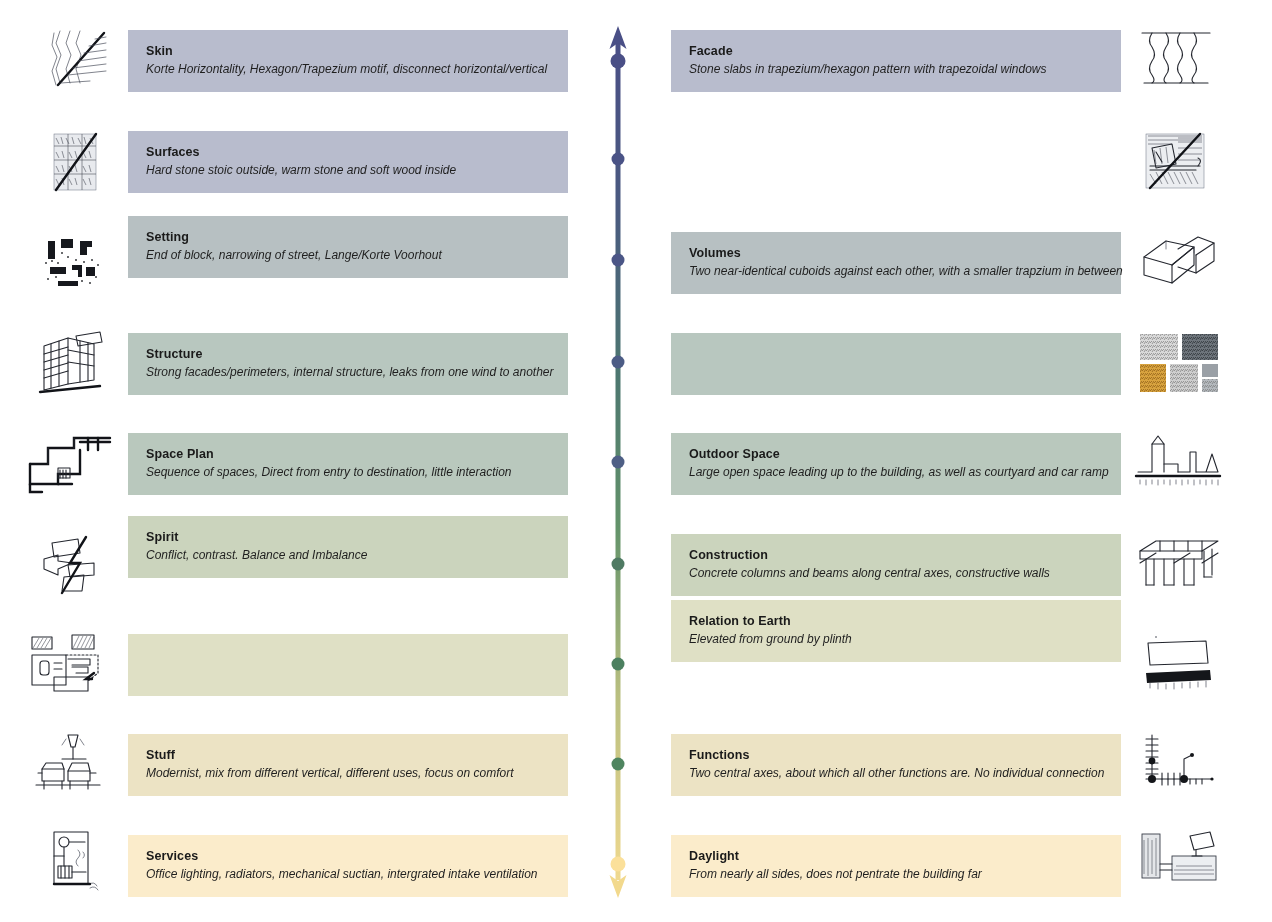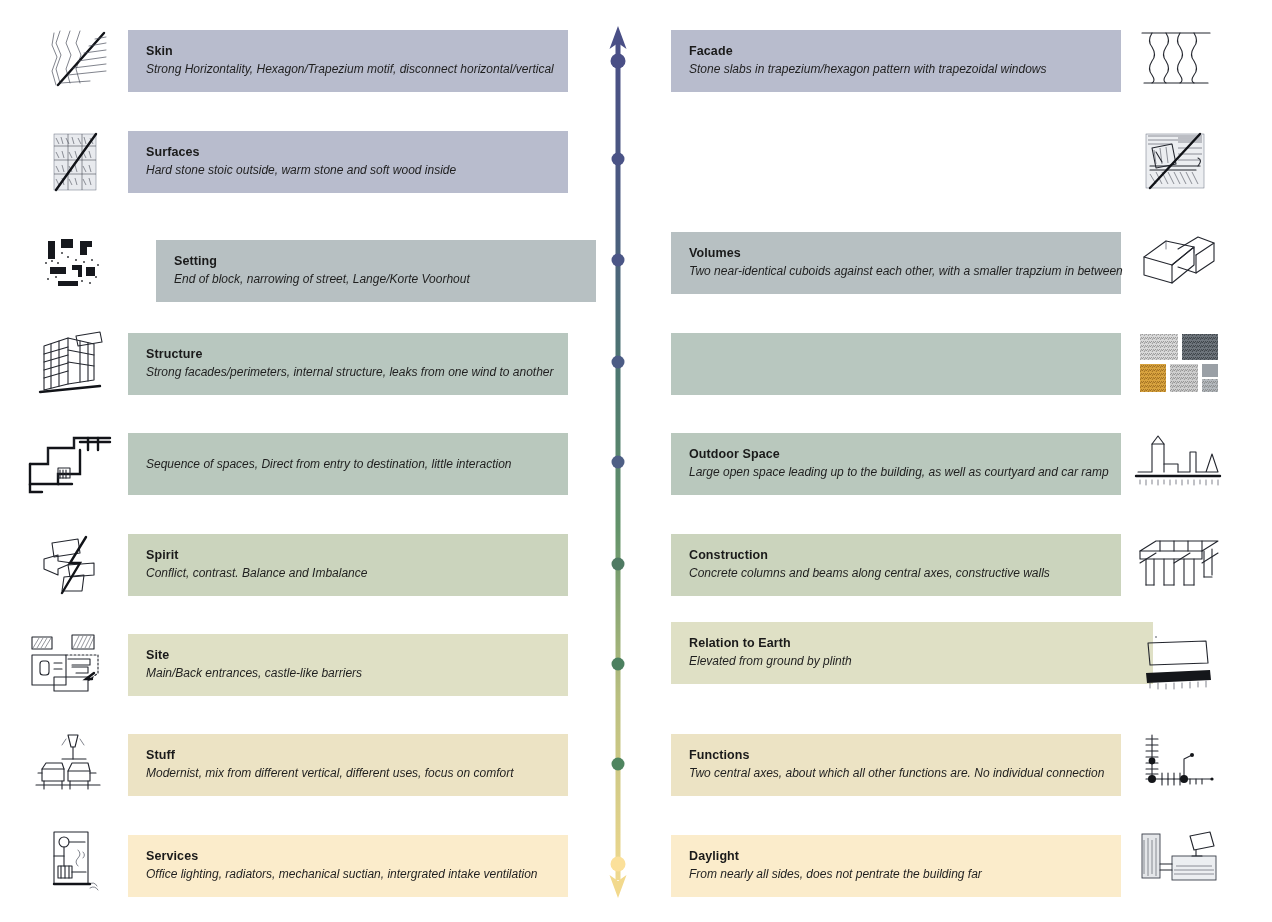--- a/index.html
+++ b/index.html
@@ -95,21 +95,21 @@
       <circle cx="20" cy="638" r="6.5" fill="#4c8060"></circle>
       <circle cx="20" cy="738" r="6.5" fill="#4f8560"></circle>
       <circle cx="20" cy="838" r="7.5" fill="#fbe09a"></circle>
     </svg>
   </div>
 
   <div class="row left" style="top:30px;">
     <div class="band" style="background:#b8bccd;"></div>
     <div class="band-text">
       <div class="row-title">Skin</div>
-      <div class="row-desc">Strong Horizontality, Hexagon/Trapezium motif, disconnect horizontal/vertical</div>
+      <div class="row-desc">Korte Horizontality, Hexagon/Trapezium motif, disconnect horizontal/vertical</div>
     </div>
   </div>
   <div class="thumb left" style="top:25px;">
     <svg viewBox="0 0 90 72">
       <path class="sk-thin" d="M32 6 L28 18 L33 30 L28 44 L32 58"></path>
       <path class="sk-thin" d="M42 6 L38 18 L43 30 L38 44 L42 58"></path>
       <path class="sk-thin" d="M52 6 L48 18 L53 30 L48 44 L52 58"></path>
       <path class="sk-thin" d="M26 8 L24 20 L29 32 L24 46 L28 60"></path>
       <path class="sk-bold" d="M30 60 L76 8"></path>
       <path class="sk-thin" d="M40 50 L78 46"></path>
@@ -137,21 +137,21 @@
         <path d="M40 8 V64 M54 8 V64"></path>
         <path d="M28 12 l3 6 M33 11 l2 7 M38 12 l3 6 M44 11 l2 7 M50 12 l3 6 M56 11 l2 7 M62 12 l3 6"></path>
         <path d="M28 26 l3 6 M34 25 l2 7 M41 26 l3 6 M47 25 l2 7 M55 26 l3 6 M61 25 l2 7"></path>
         <path d="M28 40 l3 6 M34 39 l2 7 M41 40 l3 6 M47 39 l2 7 M55 40 l3 6 M61 39 l2 7"></path>
         <path d="M28 53 l3 6 M34 52 l2 7 M41 53 l3 6 M47 52 l2 7 M55 53 l3 6 M61 52 l2 7"></path>
       </g>
       <path class="sk-bold" d="M28 64 L68 8"></path>
     </svg>
   </div>
 
-  <div class="row left" style="top:240px;margin-left:28px;">
+  <div class="row left" style="top:216px;">
     <div class="band" style="background:#b7c0c2;"></div>
     <div class="band-text">
       <div class="row-title">Setting</div>
       <div class="row-desc">End of block, narrowing of street, Lange/Korte Voorhout</div>
     </div>
   </div>
   <div class="thumb left" style="top:227px;">
     <svg viewBox="0 0 90 72">
       <g class="sk-fill">
         <rect x="20" y="14" width="7" height="18"></rect>
@@ -201,65 +201,62 @@
         <path d="M52 13 V54 M60 15 V53"></path>
       </g>
       <path class="sk-bold" d="M12 64 L72 58"></path>
       <path class="sk" d="M48 8 L72 4 L74 14 L50 18 Z"></path>
     </svg>
   </div>
 
   <div class="row left" style="top:433px;">
     <div class="band" style="background:#b9c8bd;"></div>
     <div class="band-text">
+      <div class="row-title">Space Plan</div>
       <div class="row-desc">Sequence of spaces, Direct from entry to destination, little interaction</div>
     </div>
   </div>
   <div class="thumb left" style="top:428px;">
     <svg viewBox="0 0 90 72">
       <g class="sk-bold">
         <path d="M2 36 H20 V20 H46 V10 H82"></path>
         <path d="M2 36 V56 H30 V46 H52 V22"></path>
         <path d="M52 14 H82 M60 10 V22 M70 10 V22"></path>
         <path d="M30 56 H44"></path>
       </g>
       <g class="sk">
         <rect x="30" y="40" width="12" height="10"></rect>
         <path d="M32 42 V50 M35 42 V50 M38 42 V50"></path>
         <path d="M20 20 V36 M46 10 V20"></path>
       </g>
       <path class="sk-bold" d="M2 56 V64 H14"></path>
     </svg>
   </div>
 
-  <div class="row left" style="top:534px;">
+  <div class="row left" style="top:516px;">
     <div class="band" style="background:#cbd4bd;"></div>
     <div class="band-text">
       <div class="row-title">Spirit</div>
       <div class="row-desc">Conflict, contrast. Balance and Imbalance</div>
     </div>
   </div>
   <div class="thumb left" style="top:529px;">
     <svg viewBox="0 0 90 72">
       <g class="sk">
         <path d="M24 14 L50 10 L52 24 L26 28 Z"></path>
         <path d="M16 30 L30 26 L30 32 L44 34 L30 40 L30 46 L16 40 Z"></path>
         <path d="M40 36 L66 34 L66 46 L42 48 Z"></path>
         <path d="M36 48 L56 46 L54 62 L34 62 Z"></path>
       </g>
       <path class="sk-bold" d="M58 8 L42 34 L52 34 L34 64"></path>
     </svg>
   </div>
 
   <div class="row left" style="top:634px;">
     <div class="band" style="background:#dfe0c5;"></div>
-    <div class="band-text">
-      <div class="row-title">Site</div>
-      <div class="row-desc">Main/Back entrances, castle-like barriers</div>
-    </div>
   </div>
   <div class="thumb left" style="top:629px;">
     <svg viewBox="0 0 90 72">
       <g class="sk">
         <rect x="4" y="8" width="20" height="12"></rect>
         <rect x="44" y="6" width="22" height="14"></rect>
       </g>
       <g class="sk-hatch">
         <path d="M5 19 L11 9 M9 19 L15 9 M13 19 L19 9 M17 19 L23 9"></path>
         <path d="M45 19 L51 7 M49 19 L55 7 M53 19 L59 7 M57 19 L63 7 M61 19 L66 8"></path>
@@ -463,21 +460,21 @@
         <path d="M6 34 L22 24 M40 34 L56 24 M68 34 L84 24"></path>
         <path d="M12 30 V56 M20 30 V56 M30 30 V56 M40 30 V56 M50 30 V56 M60 30 V56"></path>
         <path d="M12 56 h8 M30 56 h10 M50 56 h10"></path>
         <path d="M26 12 V22 M40 12 V22 M54 12 V22 M68 12 V22"></path>
         <path d="M70 22 V48 M78 20 V46"></path>
         <path d="M70 48 h8"></path>
       </g>
     </svg>
   </div>
 
-  <div class="row right" style="top:622px;padding-left:32px;">
+  <div class="row right" style="top:600px;">
     <div class="band" style="background:#dfe0c5;"></div>
     <div class="band-text">
       <div class="row-title">Relation to Earth</div>
       <div class="row-desc">Elevated from ground by plinth</div>
     </div>
   </div>
   <div class="thumb right" style="top:629px;">
     <svg viewBox="0 0 90 72">
       <path class="sk" d="M14 14 L72 12 L74 34 L16 36 Z"></path>
       <path d="M12 44 L76 41 L77 51 L13 54 Z" fill="#14161a"></path>

